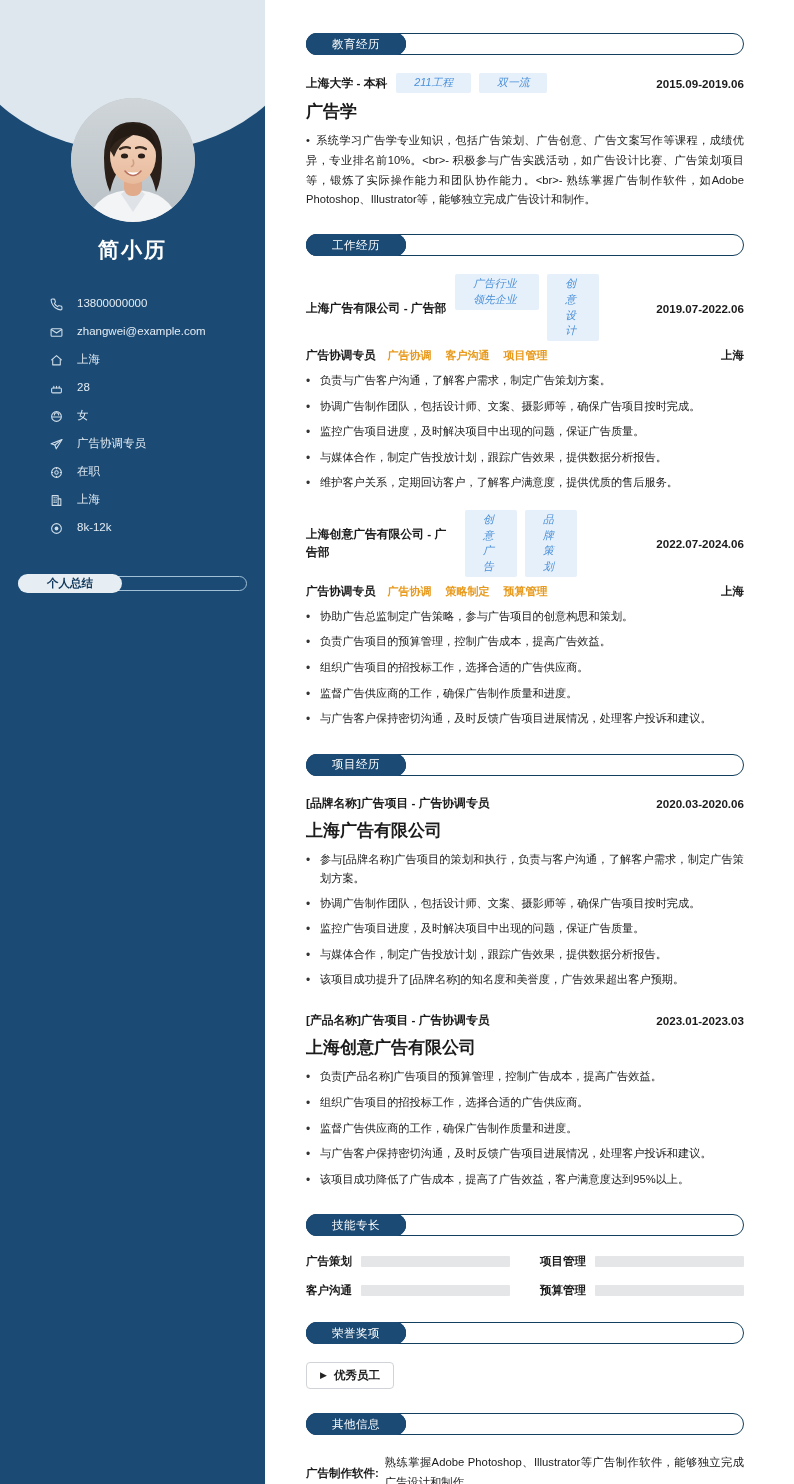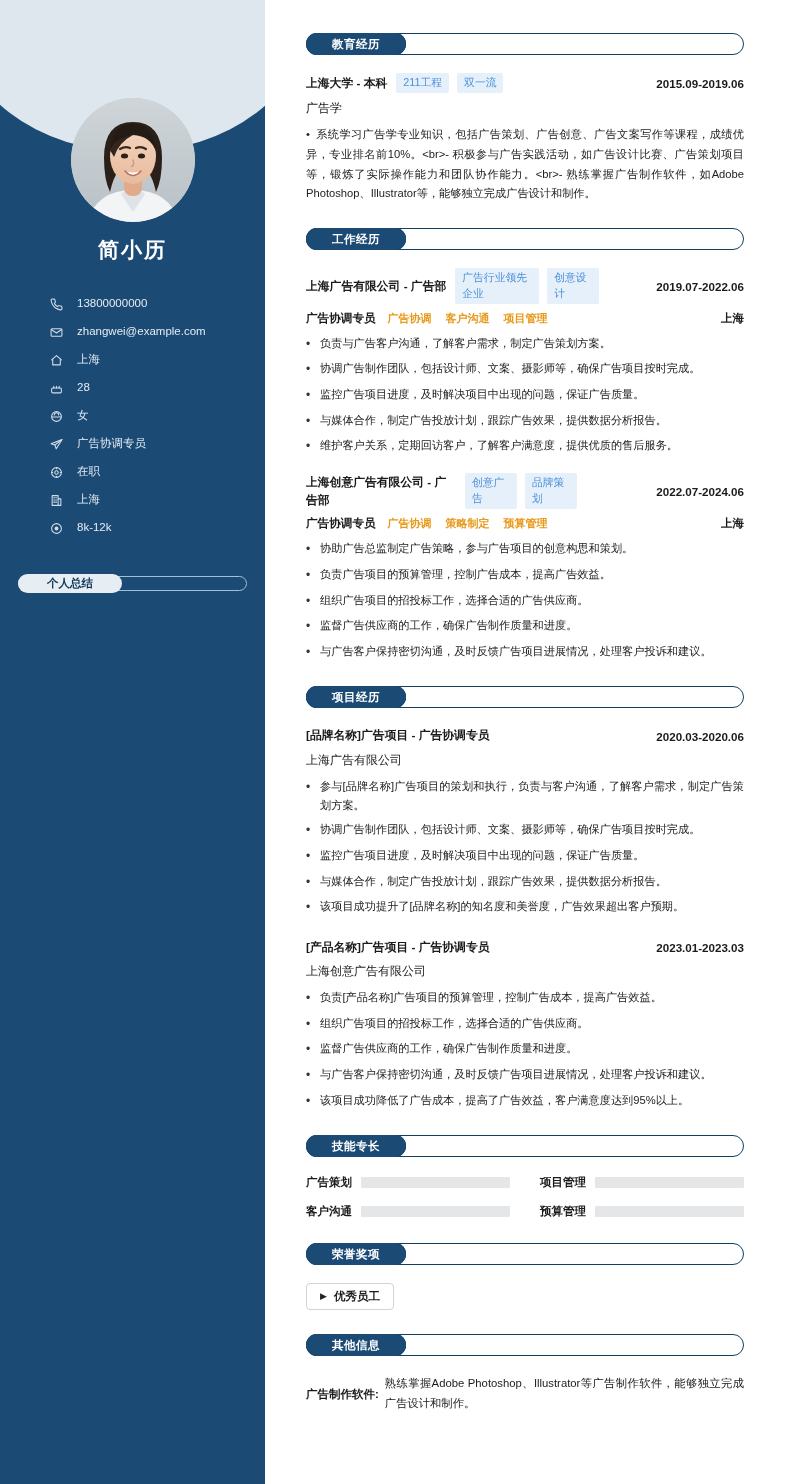--- a/index.html
+++ b/index.html
@@ -107,21 +107,21 @@
     border-radius:11px;
     display:flex; align-items:center;
   }
   .sec-head-tab{
     position:absolute; left:-1px; top:-1px;
     height:22px;
     background:#1b4a74;
     border-radius:11px;
     display:flex; align-items:center;
     padding:0 26px 0 26px;
-    color:#ffffff; font-size:11.5px; font-weight:bold;
+    color:#ffffff; font-size:11.5px; font-weight:normal;
     letter-spacing:.5px;
     box-shadow: inset 0 0 0 1px #1b4a74;
   }
   .sec-head-tab::after{
     content:""; position:absolute; right:0; top:0;
     width:18px; height:22px;
     border-radius:0 11px 11px 0;
     background:#1b4a74;
   }
   .sec-head-tab span{ position:relative; z-index:2; }
@@ -139,41 +139,42 @@
   .e-org{
     font-size:11.8px; font-weight:bold; color:#1b1b1b;
     line-height:1.55;
     max-width:150px;
   }
   .e-org.wide{ max-width:none; flex:0 0 auto; }
   .tags{ display:flex; gap:8px; flex:1 1 auto; flex-wrap:wrap; align-items:flex-start;}
   .tag-blue{
     background:#e6f0fa; color:#4a90d9;
     font-size:10.8px; line-height:1.45;
-    padding:2px 7px; border-radius:2px;
+    padding:2px 18px; border-radius:2px;
     max-width:84px;
+    font-style:italic;
   }
   .tag-blue.sm{ max-width:52px; }
   .e-date{
     margin-left:auto; flex:0 0 auto;
     font-size:11.6px; font-weight:bold; color:#1b1b1b;
     white-space:nowrap; padding-top:1px;
   }
 
   .entry-line2{
     display:flex; align-items:center; gap:12px;
     margin-top:7px;
   }
   .e-role{ font-size:11.6px; font-weight:bold; color:#1b1b1b; white-space:nowrap; }
   .otags{ display:flex; gap:14px; }
   .tag-orange{ color:#e89a1c; font-size:11px; font-weight:bold; white-space:nowrap; }
   .e-loc{ margin-left:auto; font-size:11.5px; font-weight:bold; color:#1b1b1b; }
 
   .e-sub{
-    font-size:12px; font-weight:normal; color:#1b1b1b;
+    font-size:17px; font-weight:bold; color:#1b1b1b;
     margin-top:7px;
   }
 
   .bullets{ margin-top:8px; }
   .bullet{
     display:flex; align-items:flex-start;
     font-size:11.2px; color:#222; line-height:1.72;
     margin-bottom:5px;
   }
   .bullet .dot{

